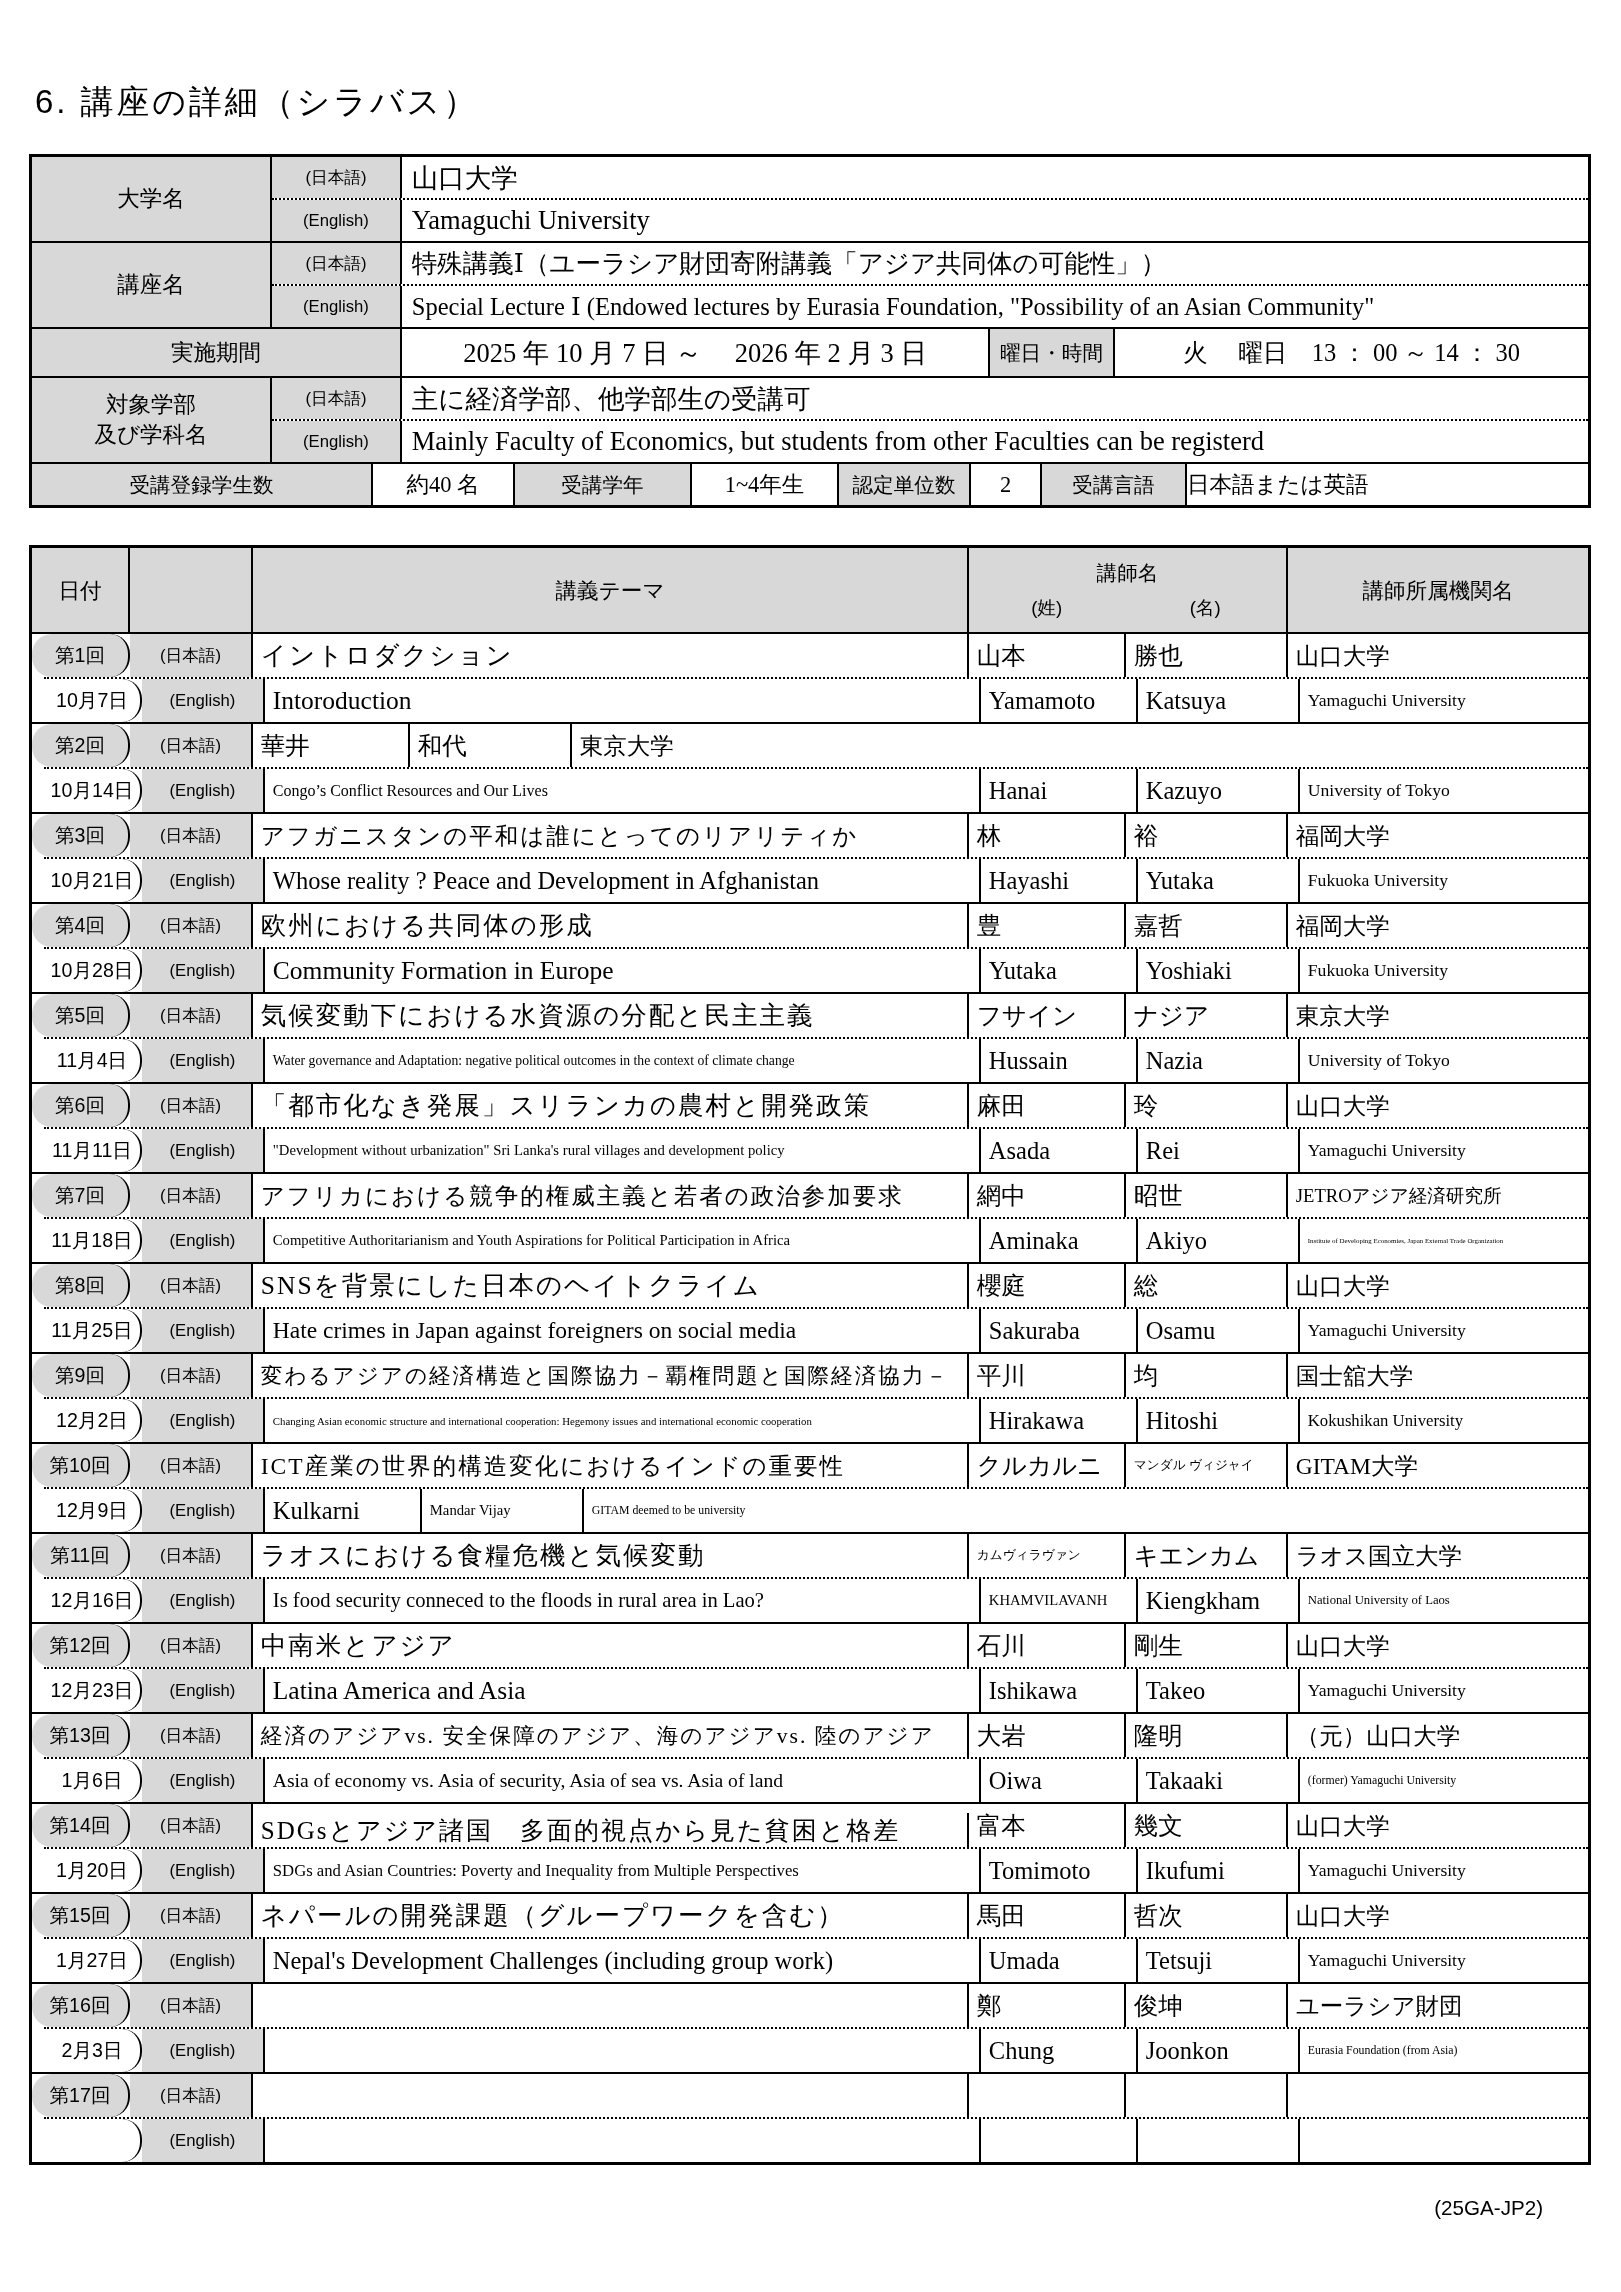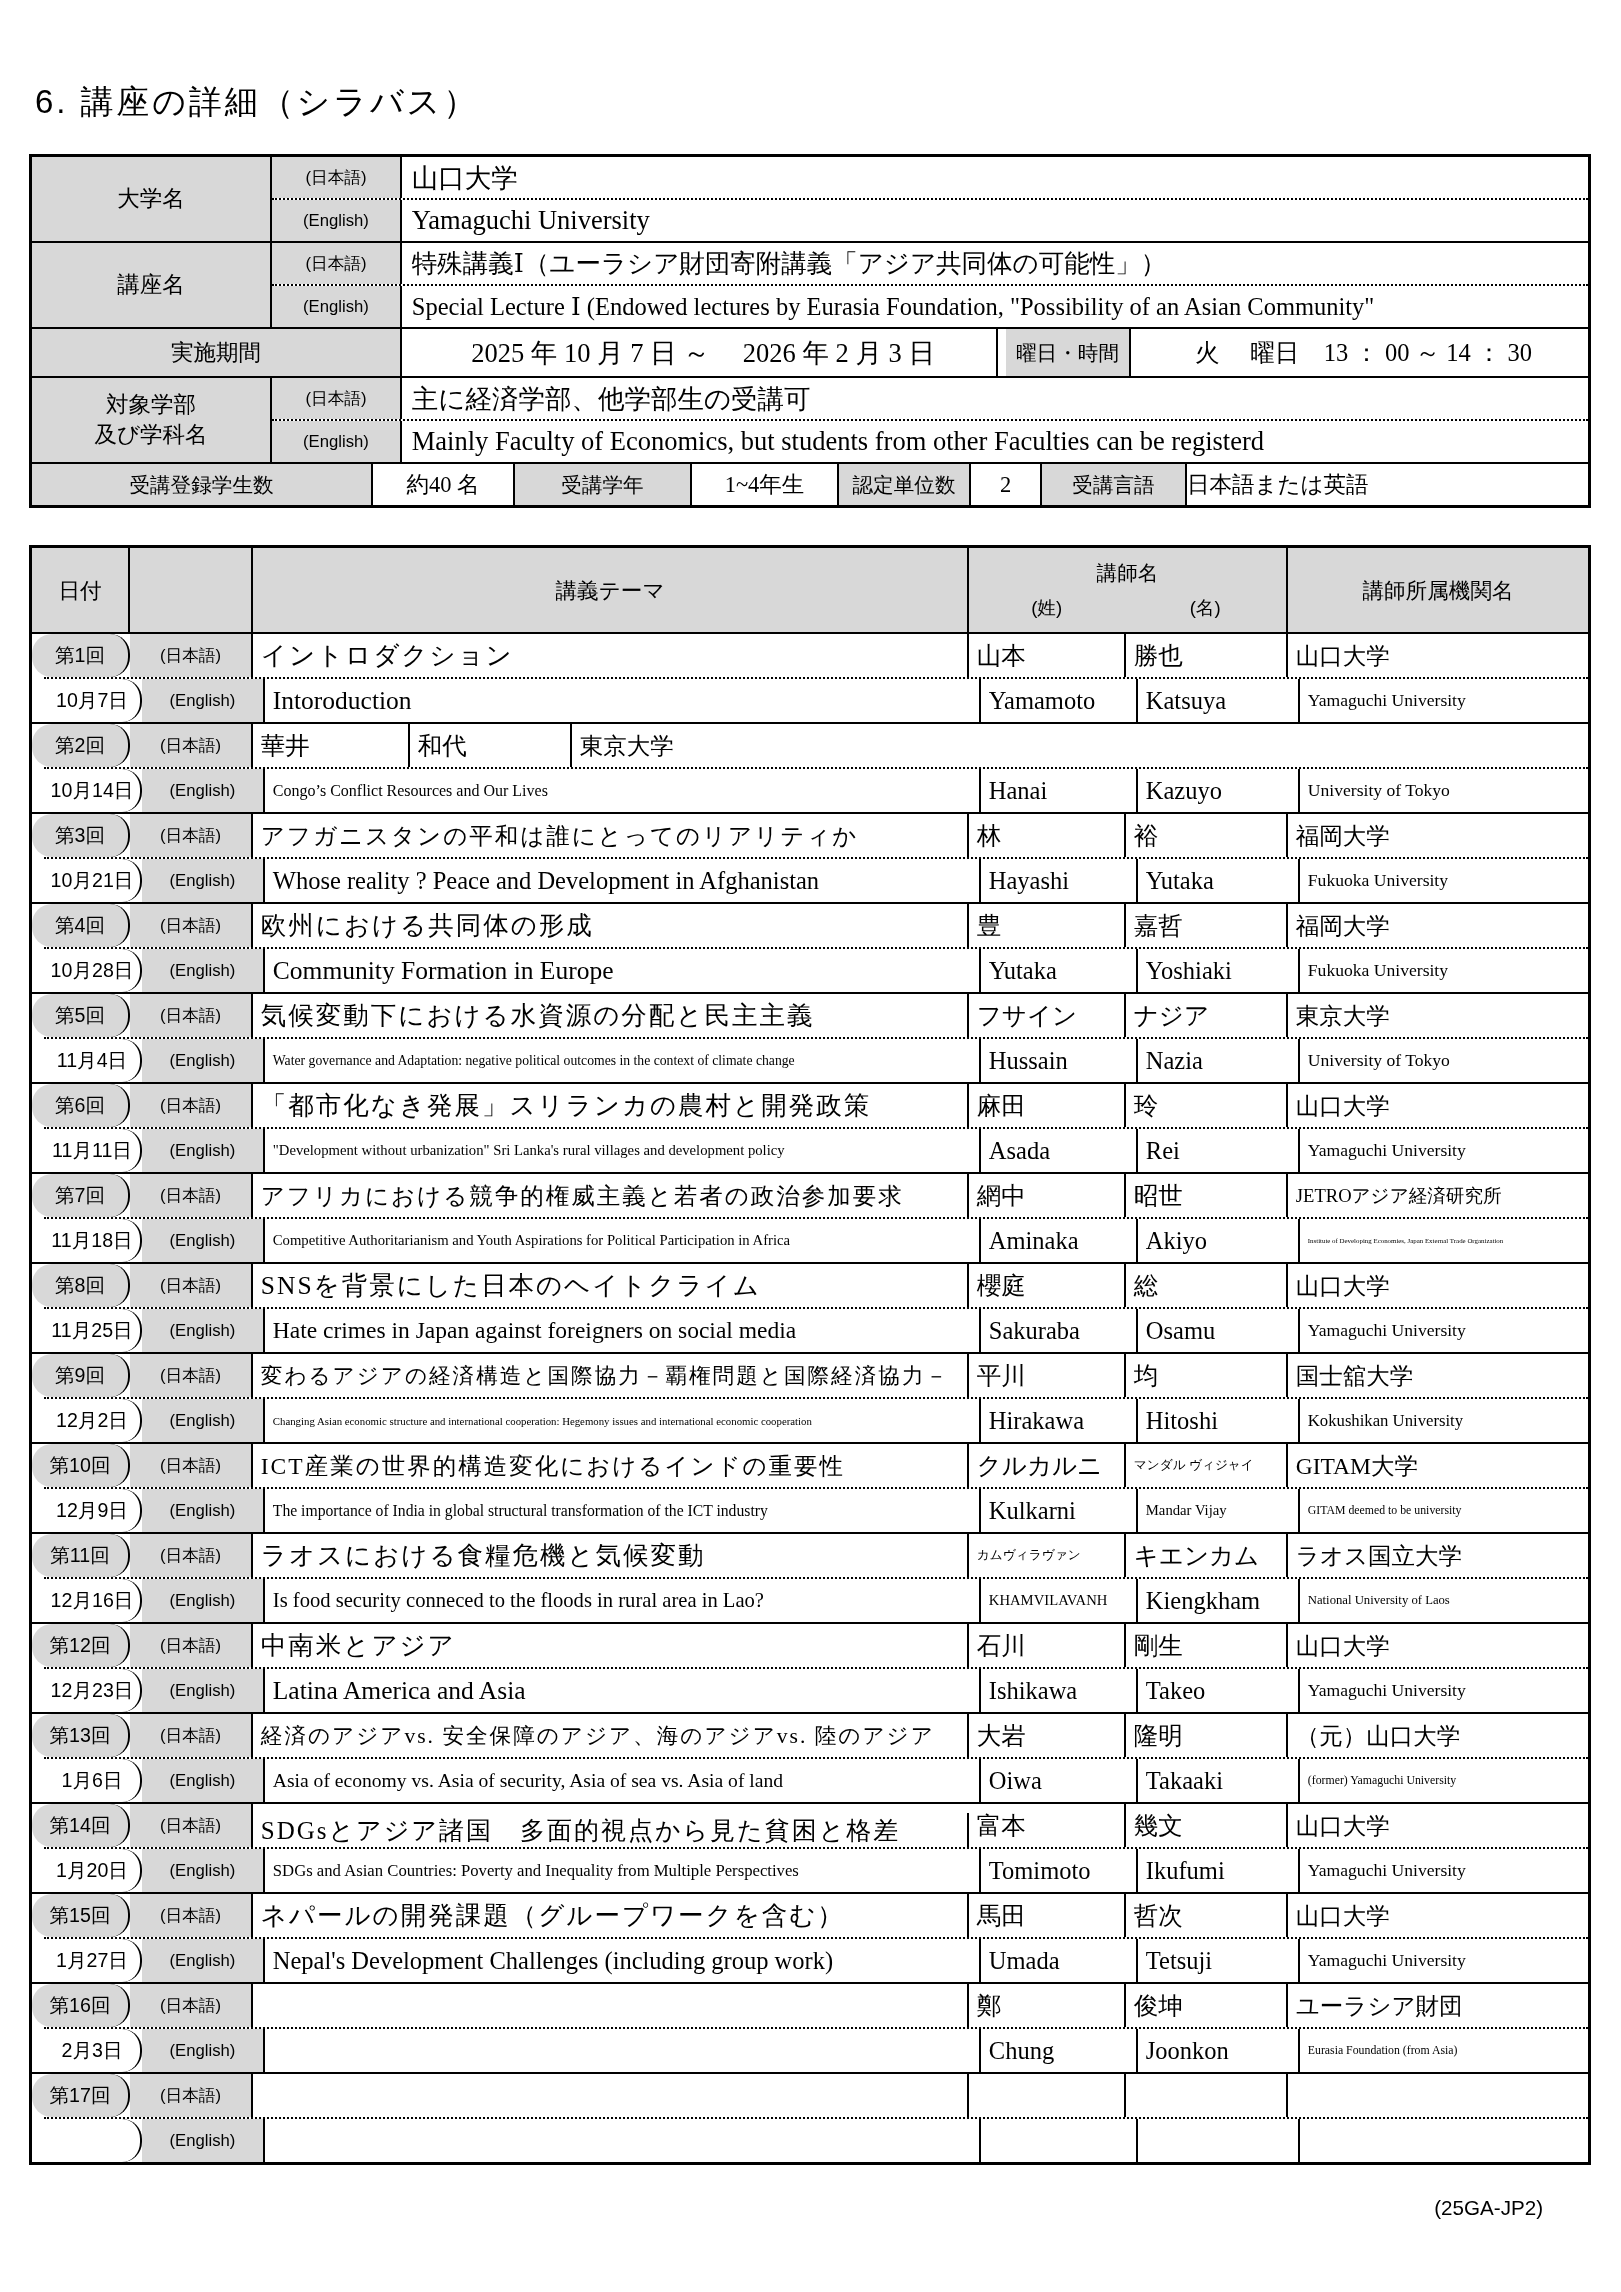--- a/index.html
+++ b/index.html
@@ -30,21 +30,21 @@
   .isub + .isub { border-top:2px dotted #000; }
   .ilang {
     width:130px; box-sizing:border-box; border-right:2px solid #000; background:#d8d8d8;
     display:flex; align-items:center; justify-content:center; font-size:16.7px;
   }
   .icontent {
     flex:1; display:flex; align-items:center; padding-left:9.8px; font-size:26.5px;
     white-space:nowrap; overflow:hidden; min-width:0;
   }
   
-  .prow { display:flex; height:47px;gap:8px; }
+  .prow { display:flex; height:47px; }
   .pcell { box-sizing:border-box; display:flex; align-items:center; justify-content:center; }
   .plabel { width:370px; background:#d8d8d8; border-right:2px solid #000; font-size:22.5px; }
   .pdate  { width:588px; border-right:2.9px solid #000; font-size:26.5px; white-space:nowrap; }
   .pday   { width:125px; background:#d8d8d8; border-right:2.9px solid #000; font-size:20.6px; }
   .ptime  { flex:1; font-size:24.5px; white-space:nowrap; }
   
   .brow { display:flex; height:41px; }
   .bcell { box-sizing:border-box; display:flex; align-items:center; justify-content:center; border-right:2px solid #000; white-space:nowrap; }
   .bcell:last-child { border-right:none; }
   .bg { background:#d8d8d8; font-size:20.6px; }
@@ -352,21 +352,20 @@
       <div class="cell c-date g">第10回</div>
       <div class="cell c-lang">(日本語)</div>
       <div class="cell c-theme ja" style="font-size: 23.5px;">ICT産業の世界的構造変化におけるインドの重要性</div>
       <div class="cell c-sur ja">クルカルニ</div>
       <div class="cell c-giv ja" style="font-size: 12.7px;">マンダル ヴィジャイ</div>
       <div class="cell c-affil ja">GITAM大学</div>
     </div>
     <div class="srow">
       <div class="cell c-date">12月9日</div>
       <div class="cell c-lang">(English)</div>
-      <div class="cell c-theme en" style="font-size: 15.7px;">The importance of India in global structural transformation of the ICT industry</div>
       <div class="cell c-sur en">Kulkarni</div>
       <div class="cell c-giv en" style="font-size: 14.7px;">Mandar Vijay</div>
       <div class="cell c-affil en" style="font-size: 11.8px;">GITAM deemed to be university</div>
     </div>
   </div>
 
   <div class="block">
     <div class="srow">
       <div class="cell c-date g">第11回</div>
       <div class="cell c-lang">(日本語)</div>

